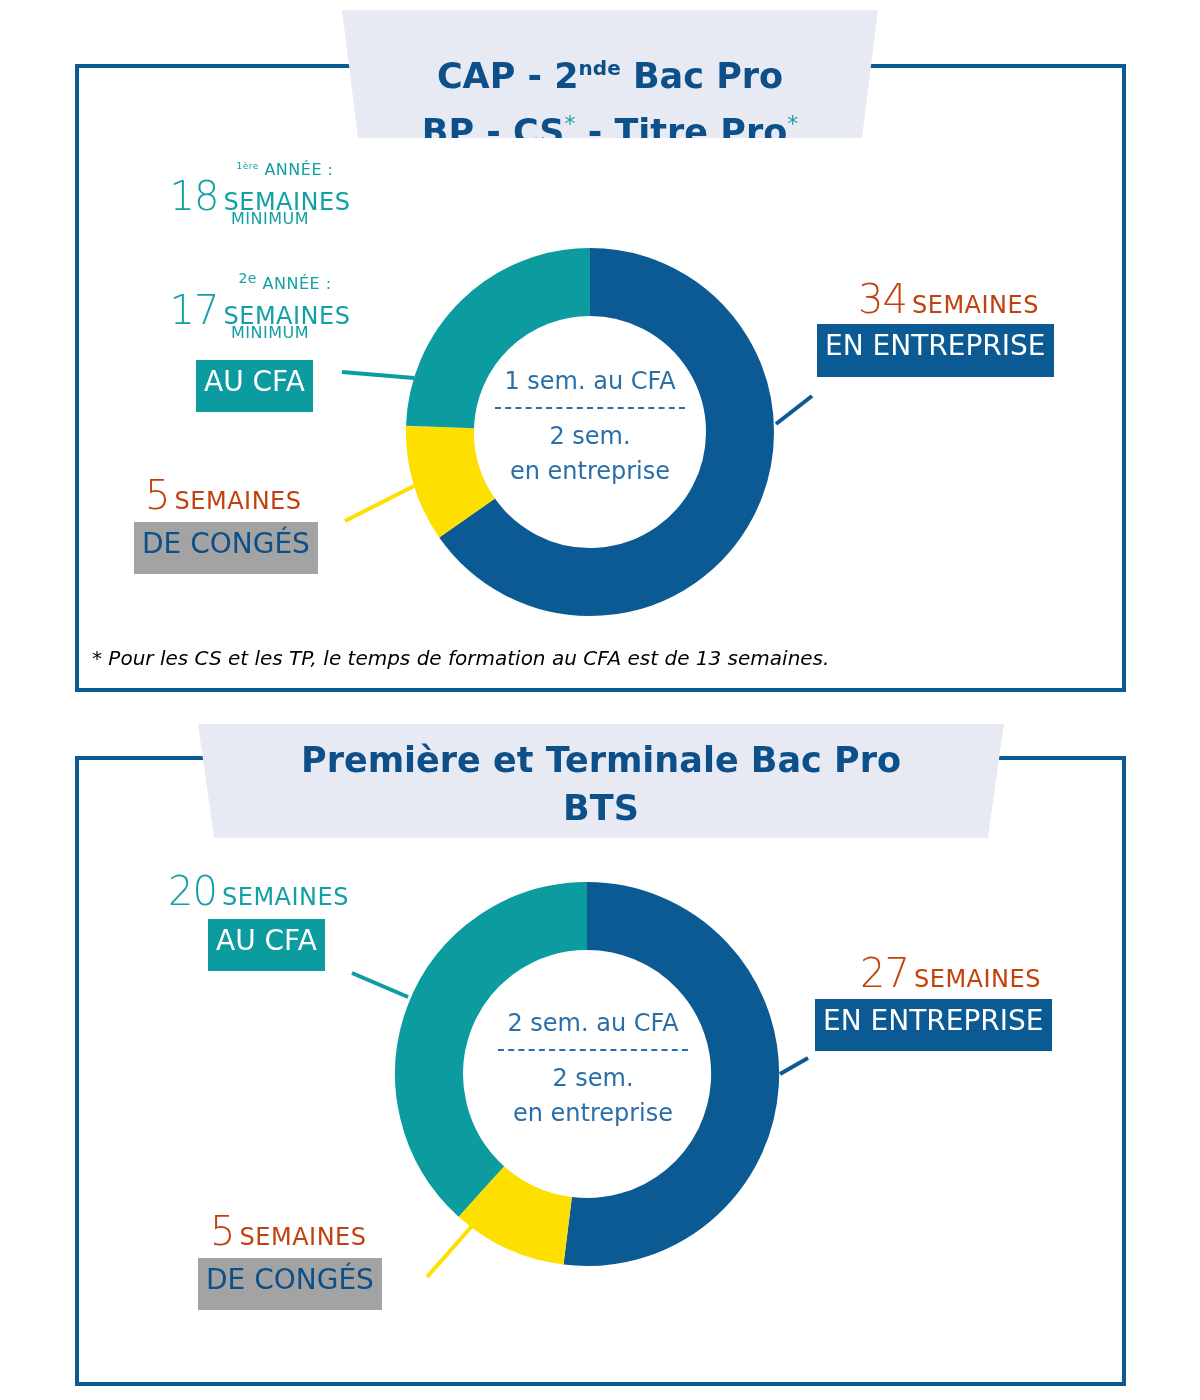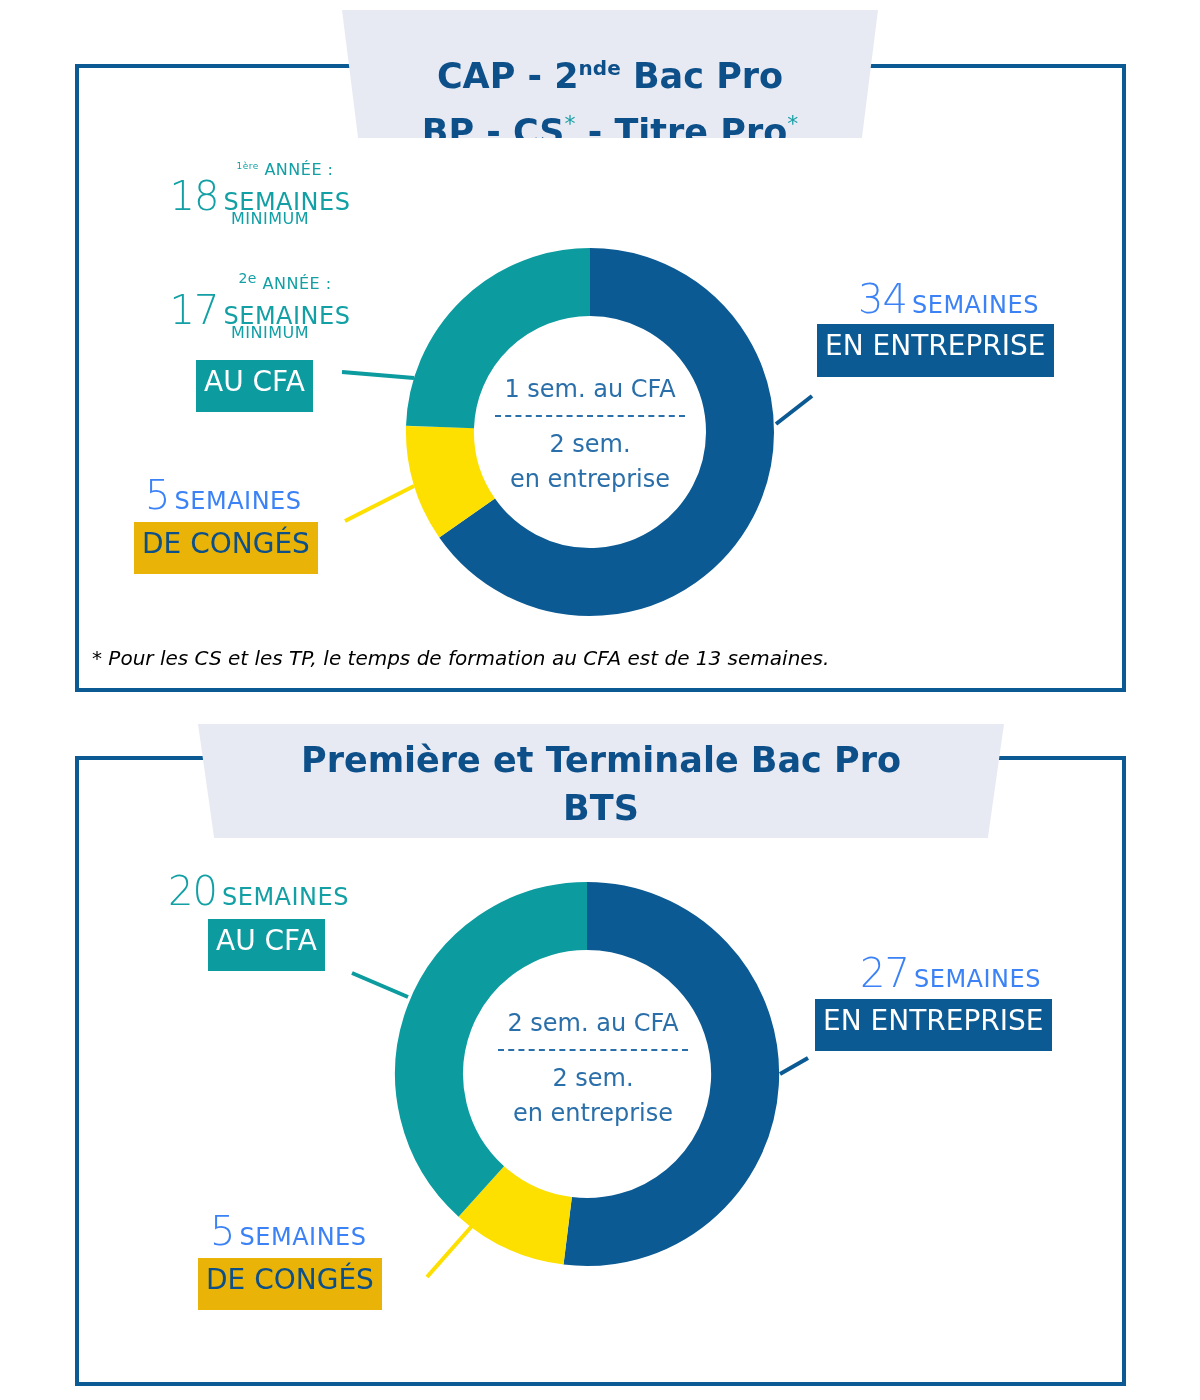--- a/index.html
+++ b/index.html
@@ -4,28 +4,28 @@
 <style>
   html, body { margin: 0; padding: 0; background: #ffffff; }
   body { width: 1200px; height: 1400px; position: relative; overflow: hidden;
          font-family: "DejaVu Sans", "Liberation Sans", sans-serif; }
   .frame { position: absolute; border: 4px solid #0b5a93; box-sizing: border-box; }
   .title-tab { position: absolute; background: #e8eaf3; }
   .title-text { position: absolute; left: 0; right: 0; text-align: center; color: #0d4f89;
                 font-weight: bold; font-family: "DejaVu Sans", sans-serif; }
   .abs { position: absolute; }
   .teal { color: #12a0a5; text-align: right; }
-  .navy { color: #3b82f6; text-align: center; }
+  .navy { color: #c2410c; text-align: center; }
   .big-num { font-size: 40px; font-weight: 300; letter-spacing: -1px; }
   .caps { font-size: 24px; letter-spacing: 0.5px; }
   .small-caps { font-size: 16px; letter-spacing: 0.5px; }
   .pill { position: absolute; padding: 0 8px; box-sizing: border-box; font-size: 29px; line-height: 1.6; white-space: nowrap; }
   .pill-teal { background: #0c9b9f; color: #ffffff; }
   .pill-navy { background: #0b5a93; color: #ffffff; }
-  .pill-yellow { background: #eab308; color: #0d4f89; }
+  .pill-yellow { background: #a3a3a3; color: #0d4f89; }
   .center-text { position: absolute; text-align: center; color: #2a6fa9; font-size: 24px; line-height: 1.45; }
   .dash { border-top: 2px dashed #2a6fa9; margin: 8px auto 10px; width: 190px; }
   .footnote { position: absolute; left: 92px; top: 646px; color: #000000; font-style: italic; font-size: 20px; }
   svg { position: absolute; left: 0; top: 0; }
 </style>
 </head>
 <body>
 
 <div class="frame" style="left:75px; top:64px; width:1051px; height:628px;"></div>
 
@@ -94,21 +94,21 @@
   <span class="caps">SEMAINES</span>
 </div>
 <div class="pill pill-navy" style="left:817px; top:324px; height:53px; font-size:28px;">EN ENTREPRISE</div>
 
 <div class="abs navy" style="left:145px; top:472px;">
   <span class="big-num">5</span>
   <span class="caps">SEMAINES</span>
 </div>
 <div class="pill pill-yellow" style="left:134px; top:522px; height:52px; font-size:28px;">DE CONGÉS</div>
 
-<div class="center-text" style="left:480px; top:372px; width:220px;">
+<div class="center-text" style="left:480px; top:364px; width:220px;">
   <div>1 sem. au CFA</div>
   <div class="dash"></div>
   <div>2 sem.</div>
   <div>en entreprise</div>
 </div>
 
 <div class="footnote">* Pour les CS et les TP, le temps de formation au CFA est de 13 semaines.</div>
 
 <div class="frame" style="left:75px; top:756px; width:1051px; height:630px;"></div>
 

